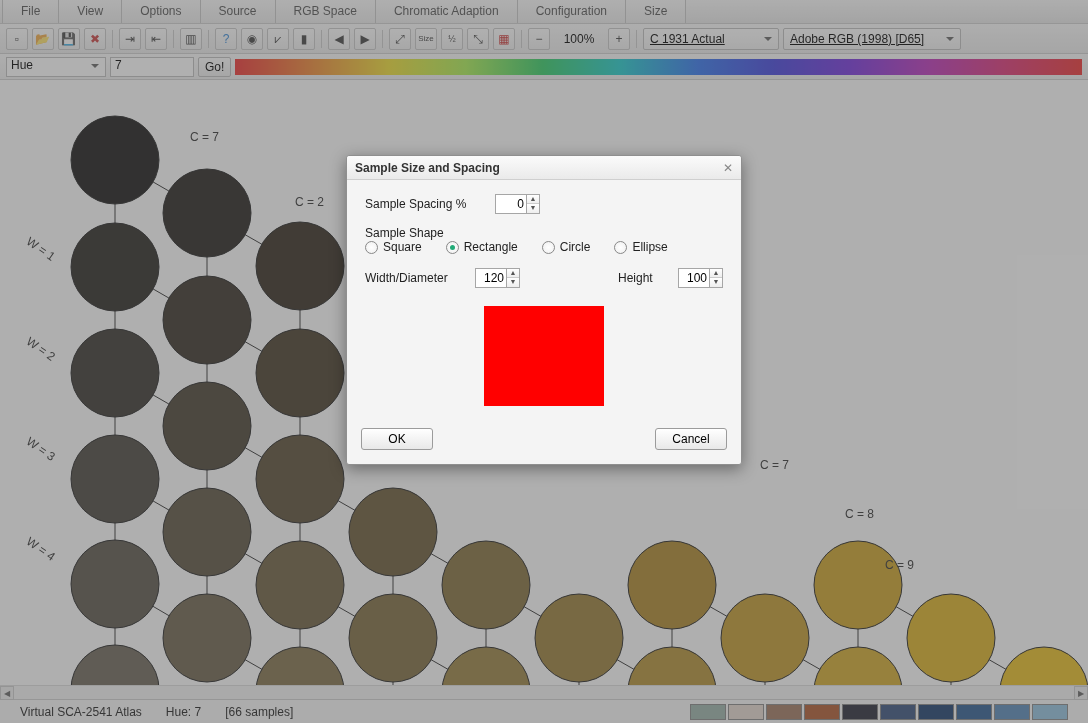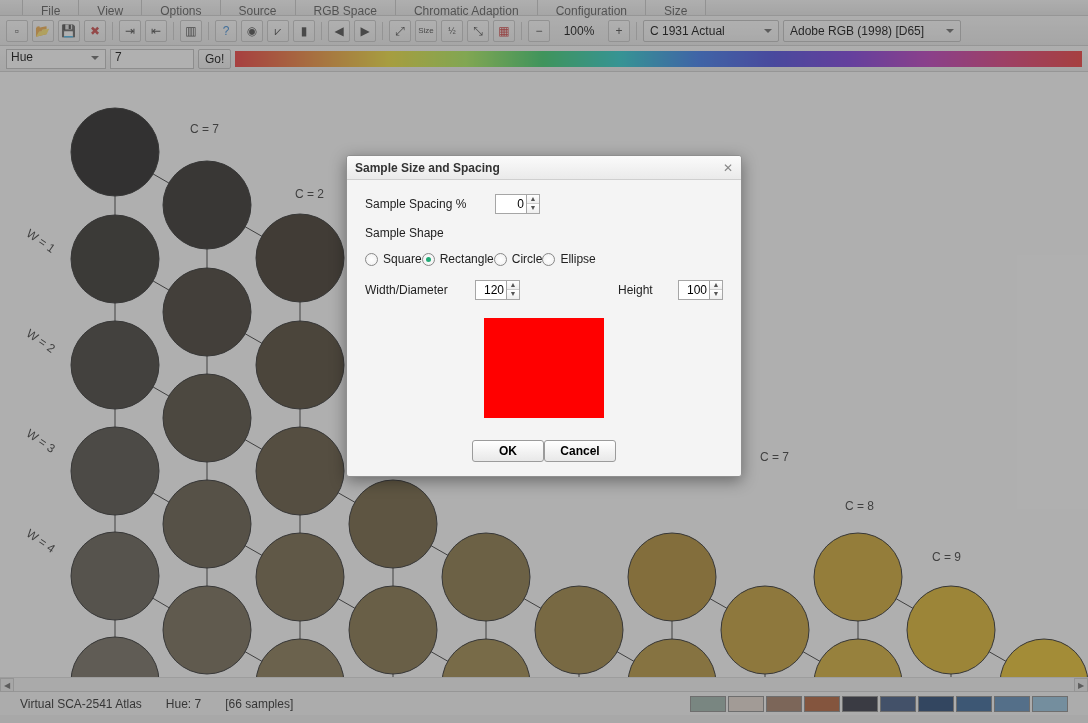--- a/index.html
+++ b/index.html
@@ -1,27 +1,27 @@
 <!DOCTYPE html>
 <html><head>
 <meta charset="utf-8">
 <style>
   * { box-sizing: border-box; margin: 0; padding: 0; font-family: "Segoe UI", Tahoma, sans-serif; font-size: 12px; }
   body { width: 1088px; height: 723px; background: #f0f0f0; position: relative; overflow: hidden; }
 
   
-  .menubar { height: 16px; background: linear-gradient(#fbfbfb,#e9e9e9); border-bottom:1px solid #d0d0d0; display:flex; padding-left:22px; }
+  .menubar { height: 24px; background: linear-gradient(#fbfbfb,#e9e9e9); border-bottom:1px solid #d0d0d0; display:flex; padding-left:2px; }
   .menubar .item { padding: 4px 18px; border:1px solid #c9c9c9; border-top:none; border-bottom:none; color:#555; background: linear-gradient(#fdfdfd,#ececec); margin-right:-1px; cursor:default;}
   .menubar .item:first-child{border-left:1px solid #c9c9c9;}
 
   
   .toolbar { height: 30px; background: linear-gradient(#fbfbfb,#ececec); border-bottom:1px solid #d0d0d0; display:flex; align-items:center; padding:0 6px; gap:4px;}
   .tbtn { width:22px; height:22px; border:1px solid #c8c8c8; border-radius:2px; background: linear-gradient(#fff,#f0f0f0); display:flex; align-items:center; justify-content:center; color:#444; cursor:default;}
   .toolbar .sep { width:1px; height:18px; background:#ccc; margin:0 2px;}
-  .toolbar .dropdown { height:22px; border:1px solid #bfbfbf; background: linear-gradient(#fff,#f2f2f2); border-radius:2px; display:flex; align-items:center; padding:0 18px 0 6px; position:relative; cursor:default;}
+  .toolbar .dropdown { height:22px; border:1px solid #bfbfbf; background: linear-gradient(#fff,#f2f2f2); border-radius:2px; display:flex; align-items:center; padding:0 18px 0 6px; position:relative; cursor:default;text-decoration:underline;}
   .toolbar .dropdown::after{content:""; position:absolute; right:6px; top:8px; border:4px solid transparent; border-top-color:#666;}
   .toolbar .zoombox{width:50px; text-align:center;}
 
   
   .toolbar2 { height:26px; background: linear-gradient(#fbfbfb,#eeeeee); border-bottom:1px solid #d0d0d0; display:flex; align-items:center; padding:0 6px; gap:4px;}
   .toolbar2 .sel { width:100px; height:20px; border:1px solid #bfbfbf; background:#fff; padding:0 4px; position:relative;}
   .toolbar2 .sel::after{content:""; position:absolute; right:6px; top:6px; border:4px solid transparent; border-top-color:#666;}
   .toolbar2 .numbox{ width:84px; height:20px; border:1px solid #bfbfbf; background:#fff; padding:0 4px;}
   .toolbar2 .gobtn{ min-width:28px; height:20px; border:1px solid #bfbfbf; background:linear-gradient(#fff,#eee); border-radius:2px; padding:0 6px; display:flex; align-items:center; justify-content:center;}
   .toolbar2 .spectrum { flex:1; height:16px; background: linear-gradient(to right, #e33, #e83, #ed3, #ae5, #3c6, #2cc, #37e, #44d, #73d, #b3b, #d37, #e33);}
@@ -49,26 +49,26 @@
   .dialog .titlebar .t{font-weight:bold; color:#333;}
   .dialog .titlebar .x{margin-left:auto; color:#888; font-family:Arial; cursor:default;}
   .dialog .body{ padding:14px 18px 0 18px;}
   .dialog .row{display:flex; align-items:center; margin-bottom:12px; gap:10px;}
   .dialog label.field{color:#222;}
   .spin{display:flex; align-items:center; border:1px solid #a6a6a6; height:20px; background:#fff;}
   .spin input{border:none; outline:none; width:30px; height:18px; text-align:right; font-size:12px; padding-right:2px;}
   .spin .arrows{display:flex; flex-direction:column; border-left:1px solid #a6a6a6;}
   .spin .arrows span{width:12px; height:9px; font-size:7px; line-height:8px; text-align:center; background:linear-gradient(#fff,#eee); border-bottom:1px solid #ccc; color:#555; cursor:default;}
   .spin .arrows span:last-child{border-bottom:none;}
-  .radios{display:flex; margin-bottom:14px; margin-top:12px;}
+  .radios{display:flex; gap:24px; margin-bottom:14px; margin-top:0;}
   .radios label{display:flex; align-items:center; gap:5px; color:#222;}
   .radios input{appearance:none; width:13px; height:13px; border:1px solid #888; border-radius:50%; position:relative; background:radial-gradient(#fff,#eee);}
   .radios input:checked::after{content:""; position:absolute; inset:3px; background:#2a7; border-radius:50%; }
   .preview{width:120px; height:100px; background:#ff0000; margin:18px auto 10px auto;}
-  .dialog .buttons{display:flex; justify-content:center; padding:12px 14px 14px 14px;font-weight:bold;}
+  .dialog .buttons{display:flex; justify-content:space-between; padding:12px 14px 14px 14px;}
   .dialog .btn{min-width:72px; height:22px; border:1px solid #9b9b9b; border-radius:3px; background:linear-gradient(#ffffff,#e8e8e8); display:flex; align-items:center; justify-content:center; cursor:default;}
 </style>
 </head>
 <body>
 
 <div class="menubar">
   <div class="item">File</div>
   <div class="item">View</div>
   <div class="item">Options</div>
   <div class="item">Source</div>
@@ -203,21 +203,21 @@
       <circle cx="951" cy="558" r="44" fill="#dab126" stroke="#222" stroke-width="1"></circle>
       <circle cx="951" cy="664" r="44" fill="#e0b934" stroke="#222" stroke-width="1"></circle>
       <circle cx="1044" cy="611" r="44" fill="#e7bd24" stroke="#222" stroke-width="1"></circle>
       <circle cx="393" cy="664" r="44" fill="#94804a" stroke="#222" stroke-width="1"></circle>
       <circle cx="486" cy="717" r="44" fill="#aa9145" stroke="#222" stroke-width="1"></circle>
     </svg>
 <div class="clabel" style="left: 190px; top: 50px;">C = 7</div>
     <div class="clabel" style="left: 295px; top: 115px;">C = 2</div>
     <div class="clabel" style="left: 760px; top: 378px;">C = 7</div>
     <div class="clabel" style="left: 845px; top: 427px;">C = 8</div>
-    <div class="clabel" style="left: 932px; top: 478px;">C = 9</div>
+    <div class="clabel" style="left: 885px; top: 478px;">C = 9</div>
     <div class="clabel" style="left: 25px; top: 162px; transform: rotate(35deg);">W = 1</div>
     <div class="clabel" style="left: 25px; top: 262px; transform: rotate(35deg);">W = 2</div>
     <div class="clabel" style="left: 25px; top: 362px; transform: rotate(35deg);">W = 3</div>
     <div class="clabel" style="left: 25px; top: 462px; transform: rotate(35deg);">W = 4</div>
   </div>
 
 <div class="hscroll">
   <div class="arrow l">◀</div>
   <div class="arrow r">▶</div>
 </div>

